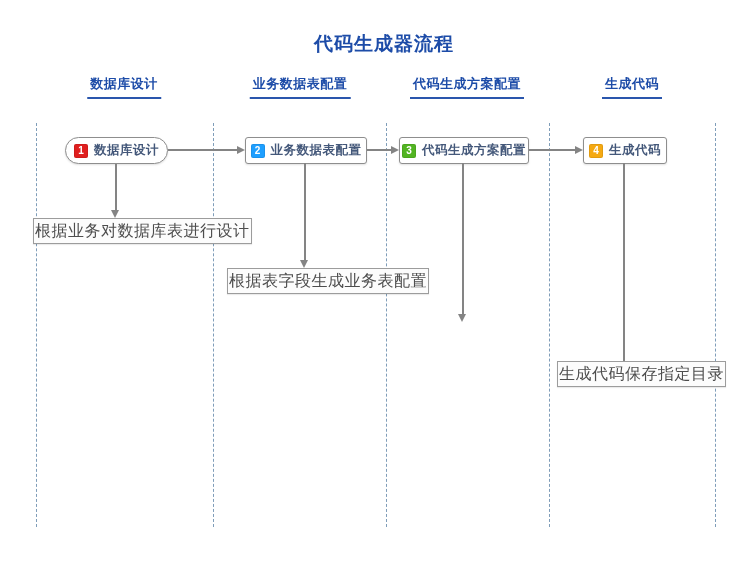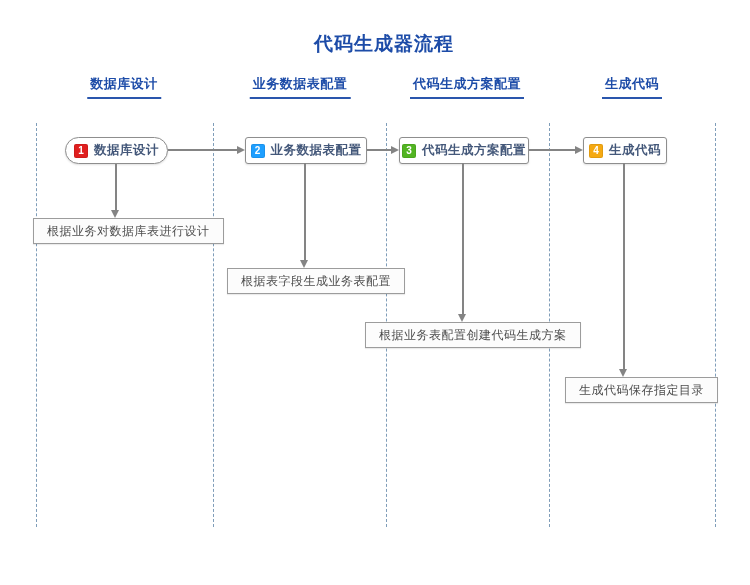--- a/index.html
+++ b/index.html
@@ -58,22 +58,22 @@
   .node-label{
     font-size:12.5px;font-weight:bold;color:#44587a;letter-spacing:0.5px;
   }
 
   
   .desc-box{
     position:absolute;
     box-sizing:border-box;
     border:1px solid #9c9c9c;
     background:#fcfcfc;
-    padding:4px 13px;
-    font-size:12px;line-height:16px;color:#4d4d4d;
+    padding:4px 1px;
+    font-size:16px;line-height:16px;color:#4d4d4d;
     white-space:nowrap;
     box-shadow:0 1px 1px rgba(0,0,0,0.08);
     letter-spacing:0.5px;
   }
 
   
   .hline{position:absolute;height:2px;background:#848484;}
   .vline{position:absolute;width:2px;background:#848484;}
   .arrow-right{
     position:absolute;width:0;height:0;
@@ -139,16 +139,15 @@
   <div class="arrow-down" style="left:300px;top:260px;"></div>
 
   <div class="vline" style="left:462px;top:163px;height:151px;"></div>
   <div class="arrow-down" style="left:458px;top:314px;"></div>
 
   <div class="vline" style="left:623px;top:163px;height:206px;"></div>
   <div class="arrow-down" style="left:619px;top:369px;"></div>
 
   <div class="desc-box" style="left:33px;top:218px;">根据业务对数据库表进行设计</div>
   <div class="desc-box" style="left:227px;top:268px;">根据表字段生成业务表配置</div>
-  <div class="desc-box" style="left:365px;top:322px;">根据业务表配置创建代码生成方案</div>
-  <div class="desc-box" style="left:557px;top:377px;margin-left:8px;">生成代码保存指定目录</div>
+  <div class="desc-box" style="left:557px;top:361px;">生成代码保存指定目录</div>
 
 </div>
 
 </body></html>

